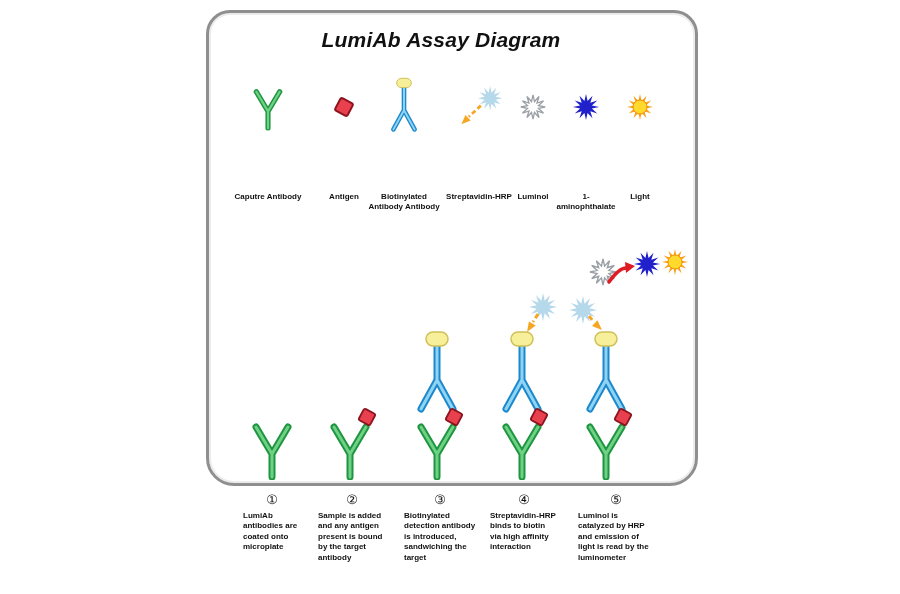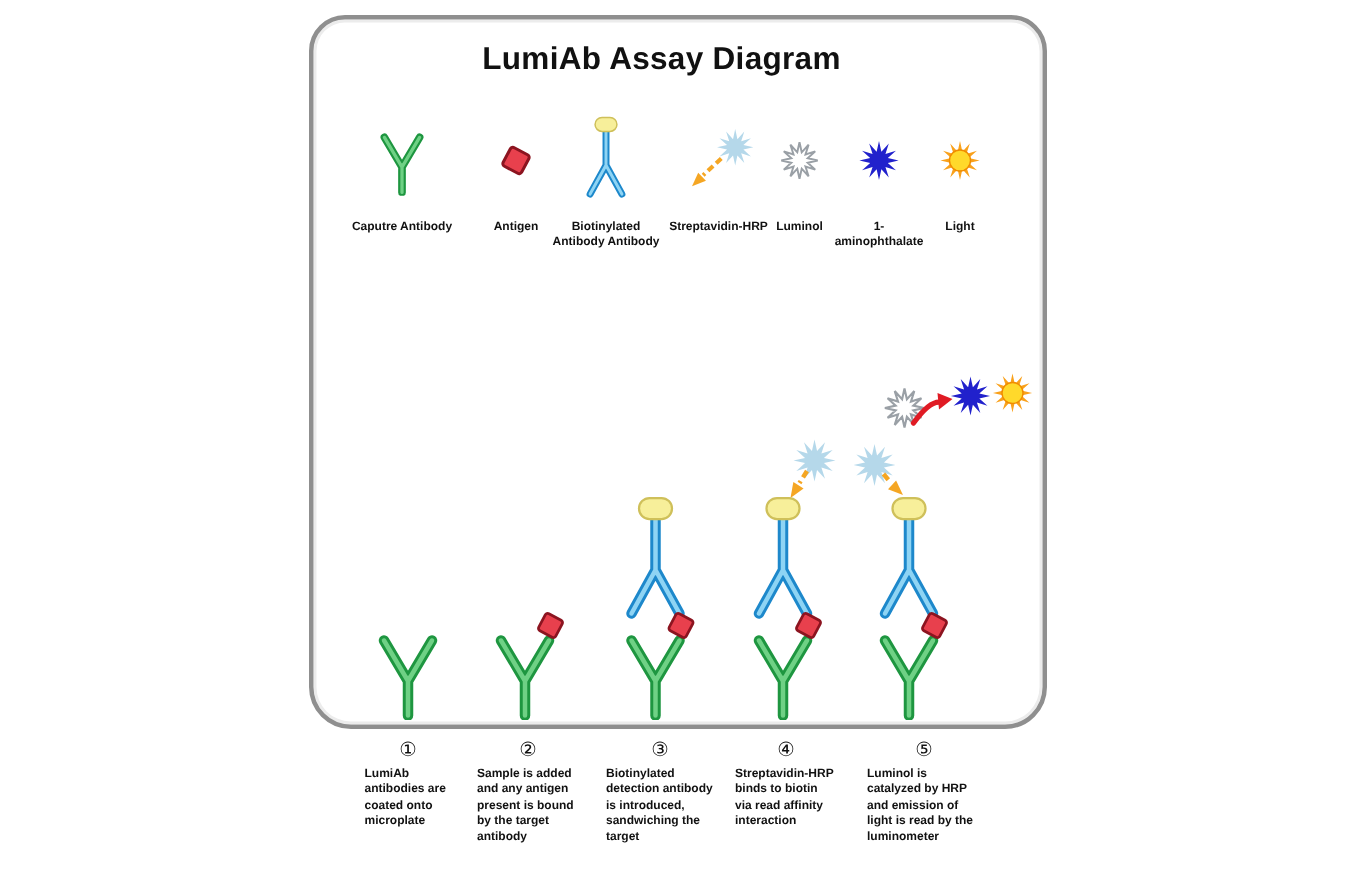--- a/index.html
+++ b/index.html
@@ -2,22 +2,22 @@
 <html><head>
 <meta charset="utf-8">
 <style>
   html,body{margin:0;padding:0;background:#fff;}
   body{width:900px;height:594px;position:relative;overflow:hidden;
        font-family:"Liberation Sans",sans-serif;color:#111;}
   .plate{position:absolute;left:206px;top:10px;width:486px;height:470px;
          background:#fff;border:3px solid #8f8f8f;border-radius:24px 24px 28px 28px;
          box-shadow:inset 0 0 0 2px #ececec;}
   .title{position:absolute;left:206px;top:28px;width:470px;text-align:center;
-         font-size:21px;font-weight:bold;letter-spacing:.2px;}
-  .legend-item{position:absolute;top:70px;display:flex;flex-direction:column;align-items:center;}
+         font-size:21px;font-weight:bold;letter-spacing:.2px;font-style:italic;}
+  .legend-item{position:absolute;top:70px;display:flex;flex-direction:column;align-items:center;gap:46px;}
   .legend-icon{height:74px;display:flex;align-items:center;justify-content:center;}
   .legend-label{font-size:8px;font-weight:bold;line-height:1.25;text-align:center;margin-top:2px;}
   .assembly{position:absolute;}
   .stepnum{position:absolute;top:492px;font-size:13px;text-align:center;}
   .caption{position:absolute;top:511px;font-size:8px;font-weight:bold;line-height:1.3;}
   svg{display:block;overflow:visible;}
 </style>
 </head>
 <body>
 
@@ -198,14 +198,14 @@
 
 <div class="stepnum" style="left:243px;width:58px">①</div>
 <div class="stepnum" style="left:318px;width:68px">②</div>
 <div class="stepnum" style="left:404px;width:72px">③</div>
 <div class="stepnum" style="left:490px;width:68px">④</div>
 <div class="stepnum" style="left:578px;width:76px">⑤</div>
 
 <div class="caption" style="left:243px;width:58px">LumiAb antibodies are coated onto microplate</div>
 <div class="caption" style="left:318px;width:68px">Sample is added and any antigen present is bound by the target antibody</div>
 <div class="caption" style="left:404px;width:72px">Biotinylated detection antibody is introduced, sandwiching the target</div>
-<div class="caption" style="left:490px;width:68px">Streptavidin-HRP binds to biotin via read affinity interaction</div>
+<div class="caption" style="left:490px;width:68px">Streptavidin-HRP binds to biotin via high affinity interaction</div>
 <div class="caption" style="left:578px;width:76px">Luminol is catalyzed by HRP and emission of light is read by the luminometer</div>
 
 </body></html>

